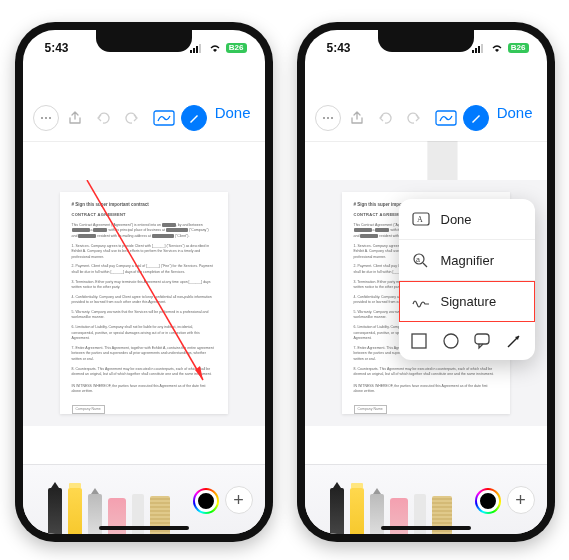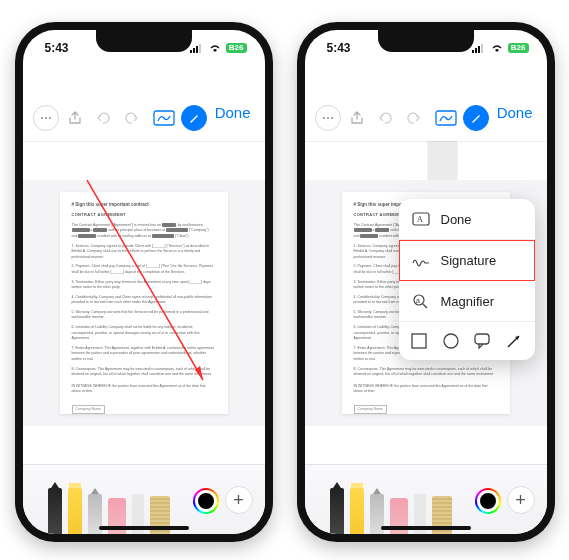--- a/index.html
+++ b/index.html
@@ -248,38 +248,38 @@
       <div class="popup">
         <div class="popup-row">
           <span class="popup-icon">
               <svg width="18" height="14" viewBox="0 0 18 14">
                 <rect x="1" y="1" width="16" height="12" rx="2" stroke="#444" stroke-width="1.2" fill="none"></rect>
                 <text x="5" y="10" font-size="8" fill="#444" font-family="serif">A</text>
               </svg>
             </span>
           <span>Done</span>
         </div>
-        <div class="popup-row hl">
-          <span class="popup-icon">
-              <svg width="20" height="14" viewBox="0 0 20 14">
-                <path d="M2 10 Q4 4 6 10 T10 10 Q12 6 14 10 L18 10" stroke="#444" stroke-width="1.2" fill="none"></path>
-              </svg>
-            </span>
-          <span>Signature</span>
-        </div>
         <div class="popup-row">
           <span class="popup-icon">
               <svg width="18" height="16" viewBox="0 0 18 16">
                 <circle cx="7" cy="7" r="5" stroke="#444" stroke-width="1.2" fill="none"></circle>
                 <text x="4" y="10" font-size="7" fill="#444">a</text>
                 <line x1="11" y1="11" x2="15" y2="15" stroke="#444" stroke-width="1.2"></line>
               </svg>
             </span>
           <span>Magnifier</span>
         </div>
+        <div class="popup-row hl">
+          <span class="popup-icon">
+              <svg width="20" height="14" viewBox="0 0 20 14">
+                <path d="M2 10 Q4 4 6 10 T10 10 Q12 6 14 10 L18 10" stroke="#444" stroke-width="1.2" fill="none"></path>
+              </svg>
+            </span>
+          <span>Signature</span>
+        </div>
         <div class="popup-shapes">
           <svg class="shape" viewBox="0 0 18 18">
               <rect x="2" y="2" width="14" height="14" stroke="#444" stroke-width="1.3" fill="none"></rect>
             </svg>
           <svg class="shape" viewBox="0 0 18 18">
               <circle cx="9" cy="9" r="7" stroke="#444" stroke-width="1.3" fill="none"></circle>
             </svg>
           <svg class="shape" viewBox="0 0 18 18">
               <rect x="2" y="2" width="14" height="10" rx="3" stroke="#444" stroke-width="1.3" fill="none"></rect>
               <path d="M6 12 L6 16 L10 12" stroke="#444" stroke-width="1.3" fill="none"></path>

